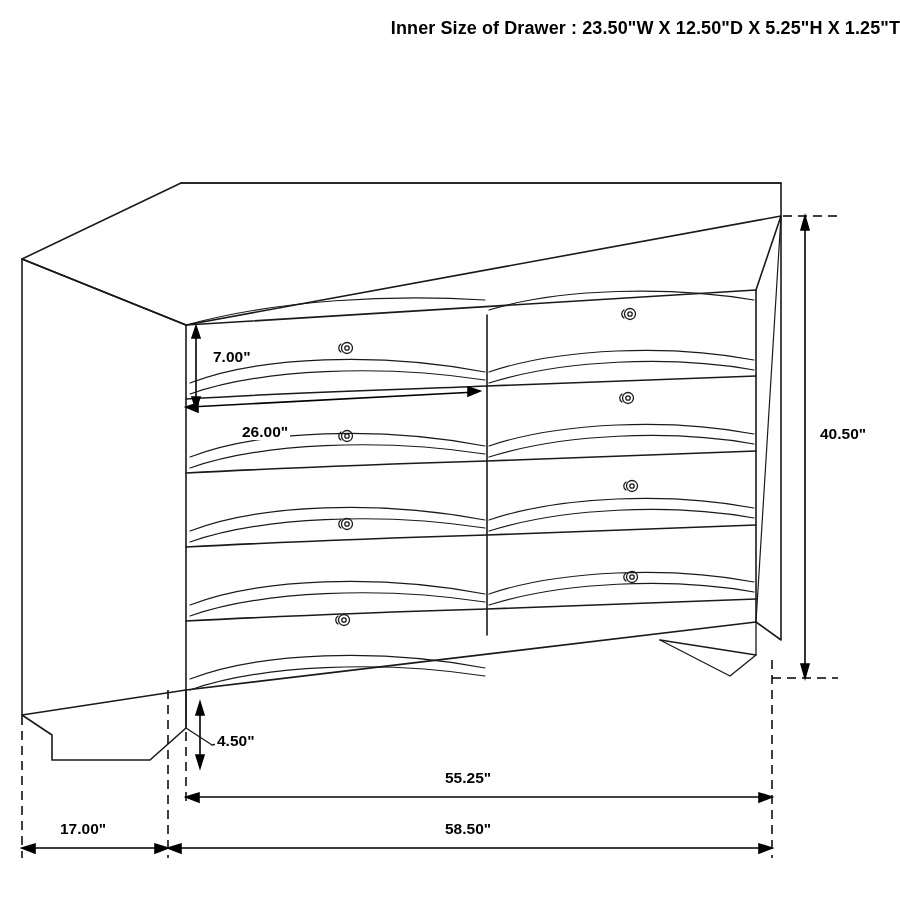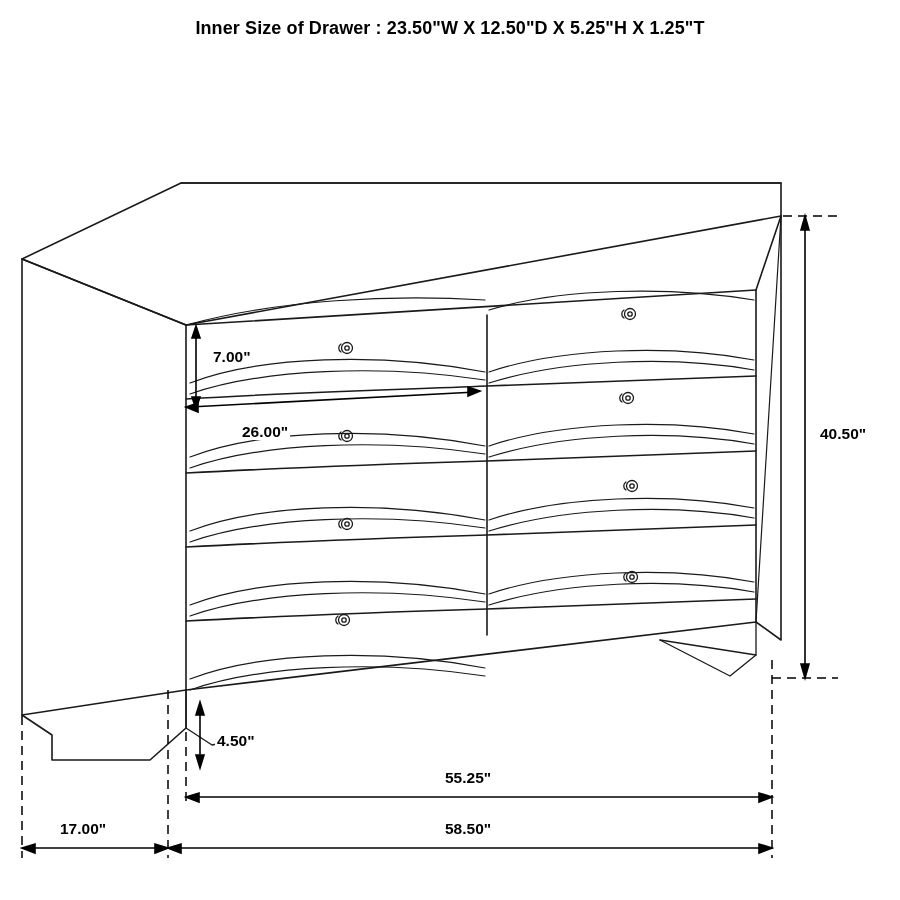--- a/index.html
+++ b/index.html
@@ -20,21 +20,21 @@
     left: 0;
     top: 0;
     width: 900px;
     height: 900px;
   }
   .title {
     position: absolute;
     left: 0;
     top: 18px;
     width: 900px;
-    text-align: center;
+    text-align: right;
     font-size: 18px;
     font-weight: bold;
     letter-spacing: 0.1px;
     white-space: nowrap;
   }
   svg.draw {
     position: absolute;
     left: 0;
     top: 0;
     width: 900px;

